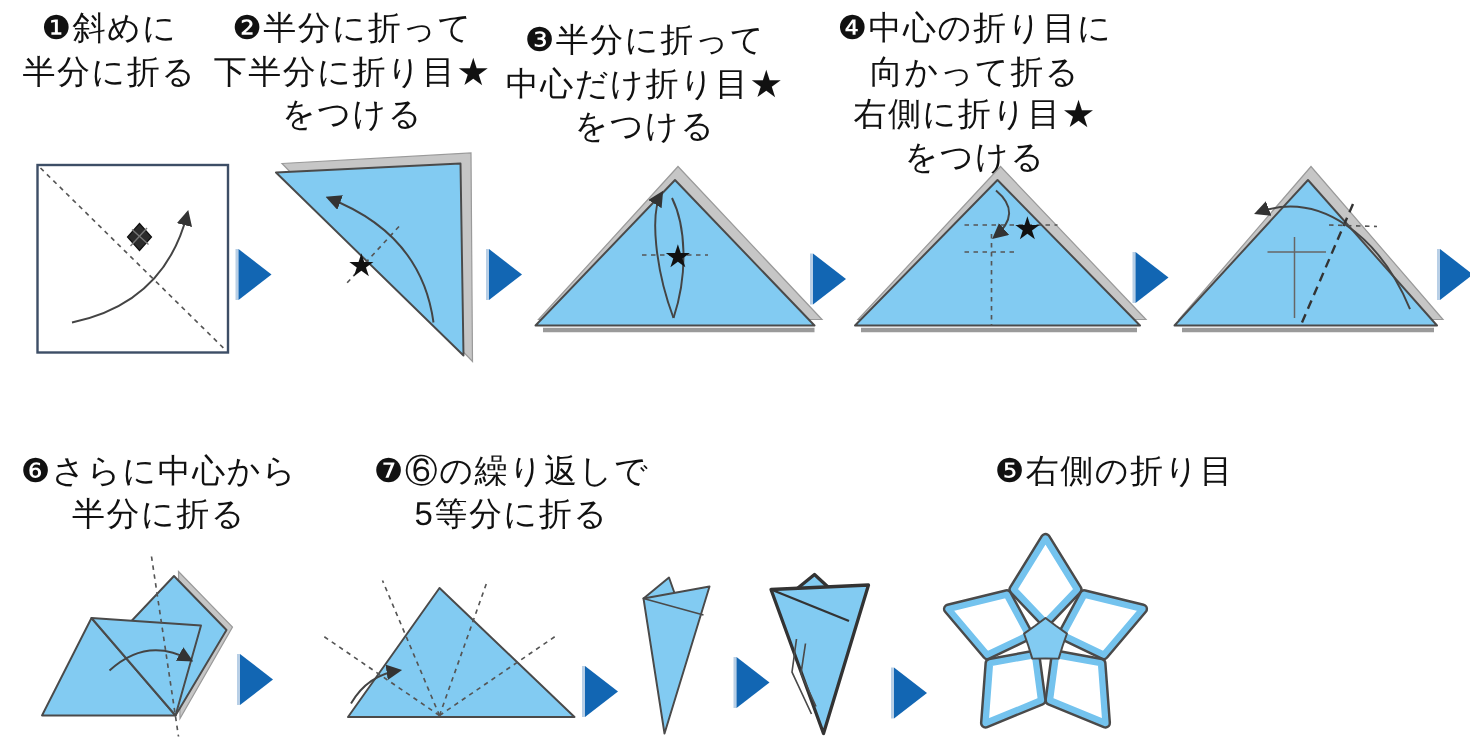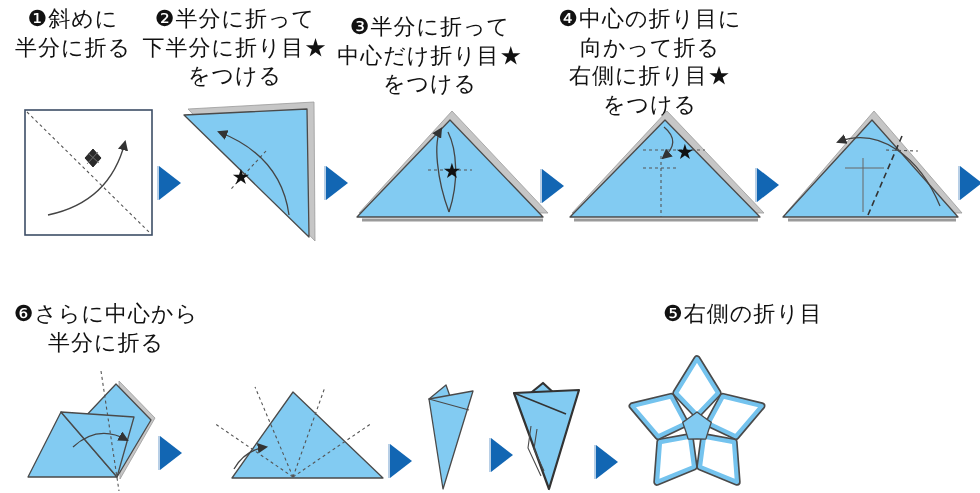--- a/index.html
+++ b/index.html
@@ -40,20 +40,22 @@
 をつける</div>
   <div class="step-label" style="left:332px;top:13px;width:196px">❸半分に折って
 中心だけ折り目★
 をつける</div>
   <div class="step-label" style="left:556px;top:5px;width:188px">❹中心の折り目に
 向かって折る
 右側に折り目★
 をつける</div>
   <div class="step-label" style="left:0;top:300px;width:212px">❻さらに中心から
 半分に折る</div>
+  <div class="step-label" style="left:240px;top:300px;width:202px">❼⑥の繰り返しで
+5等分に折る</div>
   <div class="step-label" style="left:650px;top:300px;width:186px">❺右側の折り目</div>
 
   <svg id="diagram-svg" width="980" height="493" viewBox="0 0 980 493">
     <defs>
       <marker id="ah" viewBox="0 0 10 10" refX="8" refY="5" markerWidth="8" markerHeight="8" orient="auto-start-reverse">
         <path d="M0,0 L10,5 L0,10 z" fill="#333"></path>
       </marker>
     </defs>
 
     <g>

